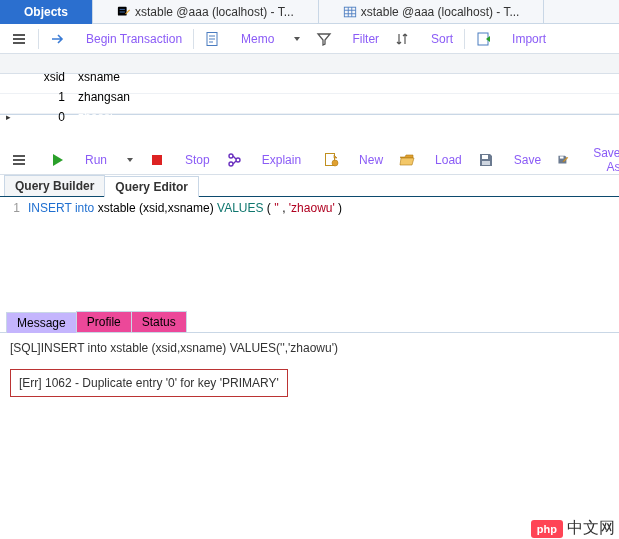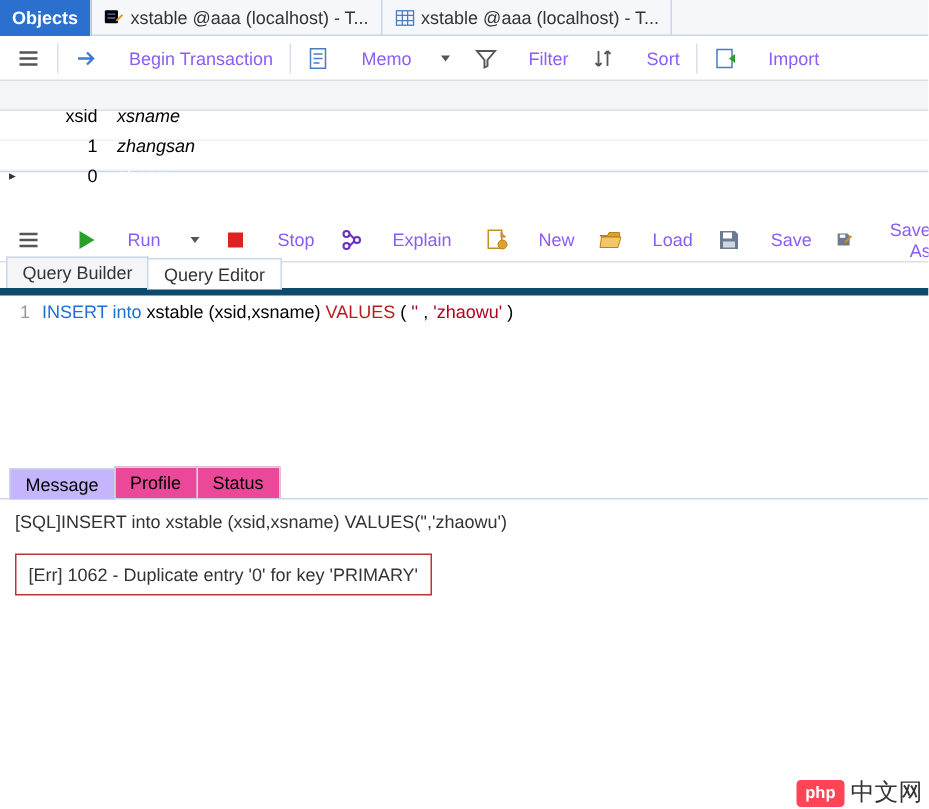--- a/index.html
+++ b/index.html
@@ -1,55 +1,55 @@
 <!DOCTYPE html>
 <html><head>
   <meta charset="utf-8">
   <style>
     * { margin:0; padding:0; box-sizing:border-box; font-family:"Microsoft YaHei",Tahoma,Arial,sans-serif; font-size:12px; }
     body { background:#fff; width:619px; height:539px; overflow:hidden; position:relative; }
 
     
     .top-tabs { display:flex; align-items:center; height:24px; border-bottom:1px solid #c9d7e6; background:#f5f7fa; }
-    .tab { display:flex; align-items:center; height:24px; padding:0 8px; border-right:1px solid #c9d7e6; cursor:pointer; gap:4px; white-space:nowrap; color:#333; }
+    .tab { display:flex; align-items:center; height:24px; padding:0 24px; border-right:1px solid #c9d7e6; cursor:pointer; gap:4px; white-space:nowrap; color:#333; }
     .tab.active-blue { background:#2b6fcf; color:#fff; font-weight:bold; }
     .tab svg { width:14px; height:14px; }
 
     
     .toolbar { display:flex; align-items:center; height:30px; border-bottom:1px solid #d8e0e9; padding:0 4px; gap:2px; background:#fff; }
     .tbtn { display:flex; align-items:center; height:26px; padding:0 6px; gap:20px; color:#8b5cf6; cursor:pointer; border:1px solid transparent;text-align:right; }
     .sep { width:1px; height:20px; background:#d8e0e9; margin:0 2px; }
     .caret { width:0; height:0; border-left:3px solid transparent; border-right:3px solid transparent; border-top:4px solid #555; }
     .tbtn svg { width:16px; height:16px; }
 
     
     .grid { border-bottom:1px solid #c9d7e6; }
     .grid-head, .grid-row { display:flex; height:20px; }
     .grid-head { background:#f3f5f7; border-bottom:1px solid #d8e0e9; }
     .cell { border-right:1px solid #e0e5eb; padding:0 6px; display:flex; align-items:center;margin-top:23px; }
     .c-idx { width:14px; }
     .c-id  { width:58px; justify-content:flex-end; }
-    .c-nm  { width:92px;font-style:italic; }
+    .c-nm  { width:92px; }
     .grid-row { border-bottom:1px solid #eef1f5; }
     .grid-row.sel .c-nm { background:#2b6fcf; color:#fff; }
     .grid-row.sel .c-idx::before { content:"▸"; color:#333; font-size:9px; }
 
     .gap { height:30px; background:#fff; }
 
     
-    .inner-tabs { display:flex; align-items:flex-end; height:22px; border-bottom:5px solid #0c4a6e; padding-left:4px; gap:0; }
+    .inner-tabs { display:flex; align-items:flex-end; height:22px; border-bottom:1px solid #0c4a6e; padding-left:4px; gap:0;font-weight:bold; }
     .itab { padding:3px 10px; border:1px solid #c9d7e6; border-bottom:none; background:#f3f5f7; color:#333; cursor:pointer; margin-right:-1px; }
     .itab.active { background:#fff; position:relative; top:1px; }
 
     
     .code { padding:4px 0; font-family:Consolas,monospace; font-size:13px; }
     .code-line { display:flex; }
     .gutter { width:28px; text-align:right; color:#999; padding-right:8px; }
     .sql-kw { color:#1f6fd0; }
-    .sql-fn { color:#b91c1c; }
+    .sql-fn { color:#0f766e; }
     .sql-str { color:#b00020; }
 
     
     .msg-tabs { display:flex; height:22px; border-bottom:1px solid #c9d7e6; padding-left:6px; margin-top:92px; }
     .mtab { padding:3px 10px; border:1px solid #c9d7e6; border-bottom:none; background:#ec4899; cursor:pointer; margin-right:-1px; }
     .mtab.active { background:#c4b5fd; position:relative; top:1px; }
     .msg-panel { padding:8px 10px; color:#333; }
     .msg-line1 { margin-bottom:14px; }
     .err-box { border:1px solid #b33; padding:6px 8px; display:inline-block; }
 

